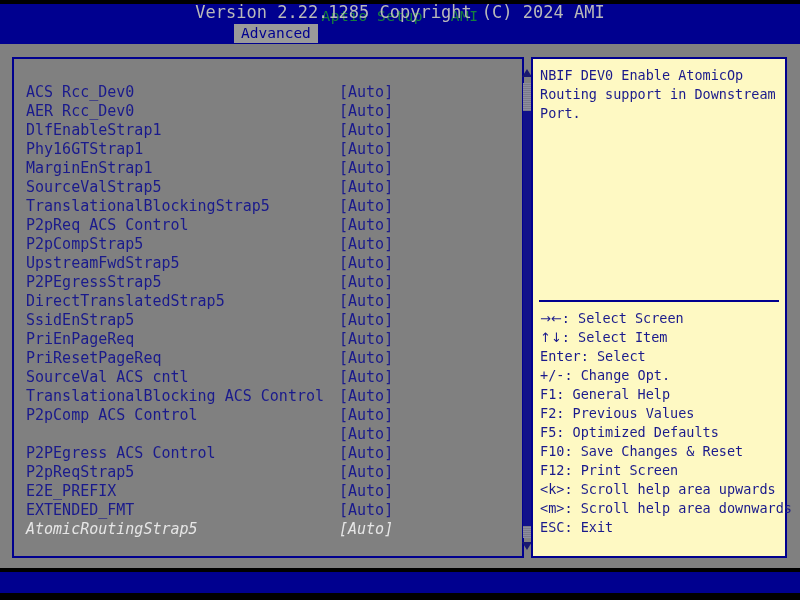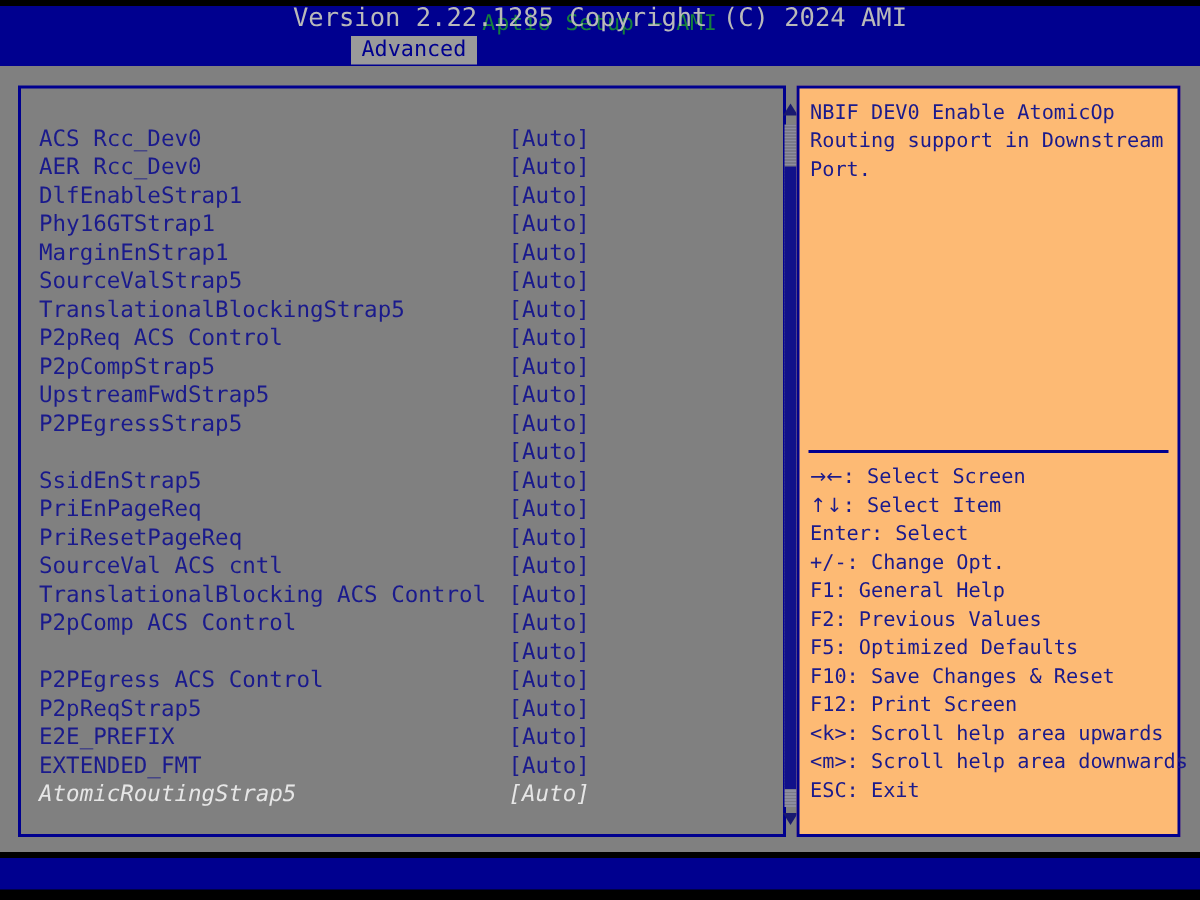--- a/index.html
+++ b/index.html
@@ -159,21 +159,21 @@
 
   
   .help-panel {
     position: absolute;
     left: 531px;
     top: 57px;
     width: 256px;
     height: 501px;
     border: 2px solid #00008f;
     box-sizing: border-box;
-    background: #fdba74;
+    background: #fef9c3;
   }
   .help-text {
     position: absolute;
     left: 7px;
     top: 7px;
     width: 240px;
     color: #1a1a8c;
     font-size: 13.5px;
     line-height: 19px;
   }
@@ -242,21 +242,21 @@
         <div class="opt-row"><span class="opt-label">AER Rcc_Dev0</span><span class="opt-value">[Auto]</span></div>
         <div class="opt-row"><span class="opt-label">DlfEnableStrap1</span><span class="opt-value">[Auto]</span></div>
         <div class="opt-row"><span class="opt-label">Phy16GTStrap1</span><span class="opt-value">[Auto]</span></div>
         <div class="opt-row"><span class="opt-label">MarginEnStrap1</span><span class="opt-value">[Auto]</span></div>
         <div class="opt-row"><span class="opt-label">SourceValStrap5</span><span class="opt-value">[Auto]</span></div>
         <div class="opt-row"><span class="opt-label">TranslationalBlockingStrap5</span><span class="opt-value">[Auto]</span></div>
         <div class="opt-row"><span class="opt-label">P2pReq ACS Control</span><span class="opt-value">[Auto]</span></div>
         <div class="opt-row"><span class="opt-label">P2pCompStrap5</span><span class="opt-value">[Auto]</span></div>
         <div class="opt-row"><span class="opt-label">UpstreamFwdStrap5</span><span class="opt-value">[Auto]</span></div>
         <div class="opt-row"><span class="opt-label">P2PEgressStrap5</span><span class="opt-value">[Auto]</span></div>
-        <div class="opt-row"><span class="opt-value">[Auto]</span></div>
+        <div class="opt-row"><span class="opt-label">DirectTranslatedStrap5</span><span class="opt-value">[Auto]</span></div>
         <div class="opt-row"><span class="opt-label">SsidEnStrap5</span><span class="opt-value">[Auto]</span></div>
         <div class="opt-row"><span class="opt-label">PriEnPageReq</span><span class="opt-value">[Auto]</span></div>
         <div class="opt-row"><span class="opt-label">PriResetPageReq</span><span class="opt-value">[Auto]</span></div>
         <div class="opt-row"><span class="opt-label">SourceVal ACS cntl</span><span class="opt-value">[Auto]</span></div>
         <div class="opt-row"><span class="opt-label">TranslationalBlocking ACS Control</span><span class="opt-value">[Auto]</span></div>
         <div class="opt-row"><span class="opt-label">P2pComp ACS Control</span><span class="opt-value">[Auto]</span></div>
         <div class="opt-row"><span class="opt-value">[Auto]</span></div>
         <div class="opt-row"><span class="opt-label">P2PEgress ACS Control</span><span class="opt-value">[Auto]</span></div>
         <div class="opt-row"><span class="opt-label">P2pReqStrap5</span><span class="opt-value">[Auto]</span></div>
         <div class="opt-row"><span class="opt-label">E2E_PREFIX</span><span class="opt-value">[Auto]</span></div>

